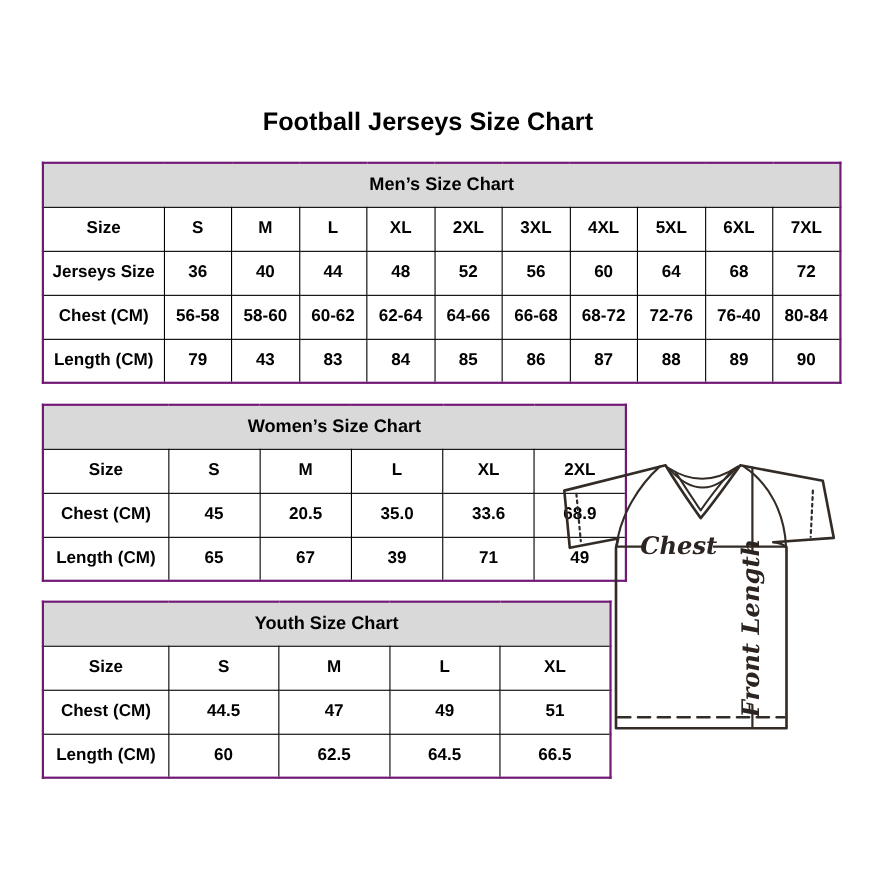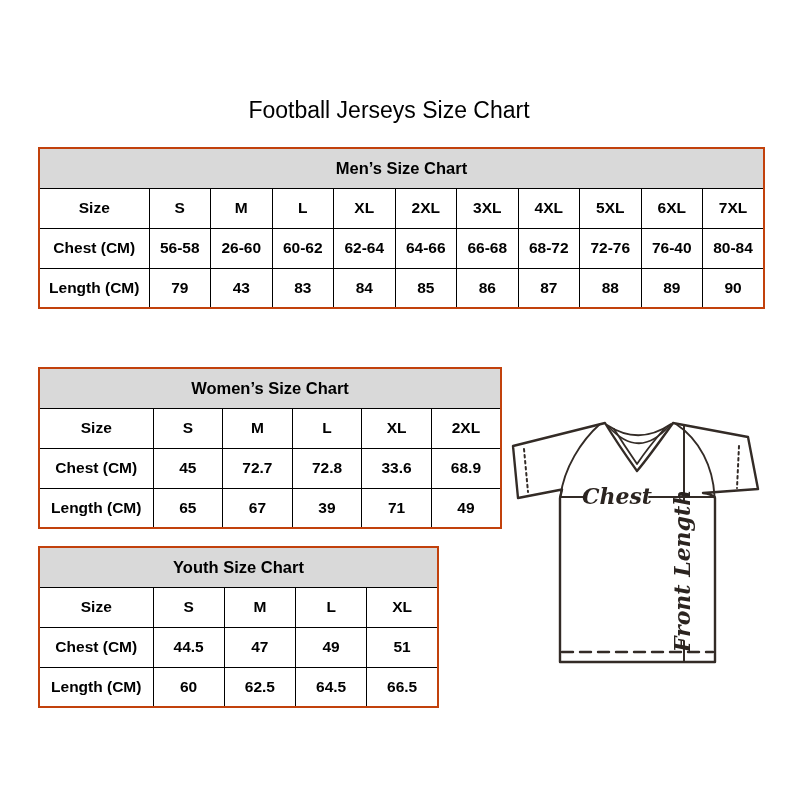--- a/index.html
+++ b/index.html
@@ -8,49 +8,49 @@
     background: #ffffff;
     font-family: "Liberation Sans", sans-serif;
     position: relative;
     color: #000;
   }
   .page-title {
     position: absolute;
     top: 97px; left: 0; width: 778px;
     text-align: center;
     font-size: 23px;
-    font-weight: normal;
+    font-weight: bold;
     letter-spacing: 0px;
     color: #000;
   }
   table.size-table {
     position: absolute;
     border-collapse: collapse;
     table-layout: fixed;
     background: #fff;
-    border: 2px solid #c2410c;
+    border: 2px solid #701a75;
   }
   table.size-table th, table.size-table td {
     border: 1.5px solid #000;
     text-align: center;
     vertical-align: middle;
     font-weight: bold;
     font-size: 15.5px;
     padding: 0;
     overflow: hidden;
     white-space: nowrap;
   }
   table.size-table tr { height: 40px; }
   table.size-table tr.table-title th {
     background: #d9d9d9;
     font-size: 16.5px;
   }
   #mens   { left: 38px; top: 147px; width: 727px; }
-  #womens { left: 38px; top: 367px; width: 464px; }
-  #youth  { left: 38px; top: 546px; width: 401px; }
+  #womens { left: 38px; top: 367px; width: 532px; }
+  #youth  { left: 38px; top: 546px; width: 518px; }
   #mens   col.label-col { width: 110px; }
   #womens col.label-col { width: 114px; }
   #youth  col.label-col { width: 114px; }
 
   #jersey-diagram {
     position: absolute;
     left: 490px; top: 390px;
     width: 300px; height: 300px;
   }
   .jersey-stroke {
@@ -99,23 +99,36 @@
         <th>2XL</th>
         <th>3XL</th>
         <th>4XL</th>
         <th>5XL</th>
         <th>6XL</th>
         <th>7XL</th>
       </tr>
     </thead>
     <tbody>
       <tr>
+        <td>Jerseys Size</td>
+        <td>36</td>
+        <td>40</td>
+        <td>44</td>
+        <td>48</td>
+        <td>52</td>
+        <td>56</td>
+        <td>60</td>
+        <td>64</td>
+        <td>68</td>
+        <td>72</td>
+      </tr>
+      <tr>
         <td>Chest (CM)</td>
         <td>56-58</td>
-        <td>26-60</td>
+        <td>58-60</td>
         <td>60-62</td>
         <td>62-64</td>
         <td>64-66</td>
         <td>66-68</td>
         <td>68-72</td>
         <td>72-76</td>
         <td>76-40</td>
         <td>80-84</td>
       </tr>
       <tr>
@@ -153,22 +166,22 @@
         <th>M</th>
         <th>L</th>
         <th>XL</th>
         <th>2XL</th>
       </tr>
     </thead>
     <tbody>
       <tr>
         <td>Chest (CM)</td>
         <td>45</td>
-        <td>72.7</td>
-        <td>72.8</td>
+        <td>20.5</td>
+        <td>35.0</td>
         <td>33.6</td>
         <td>68.9</td>
       </tr>
       <tr>
         <td>Length (CM)</td>
         <td>65</td>
         <td>67</td>
         <td>39</td>
         <td>71</td>
         <td>49</td>

